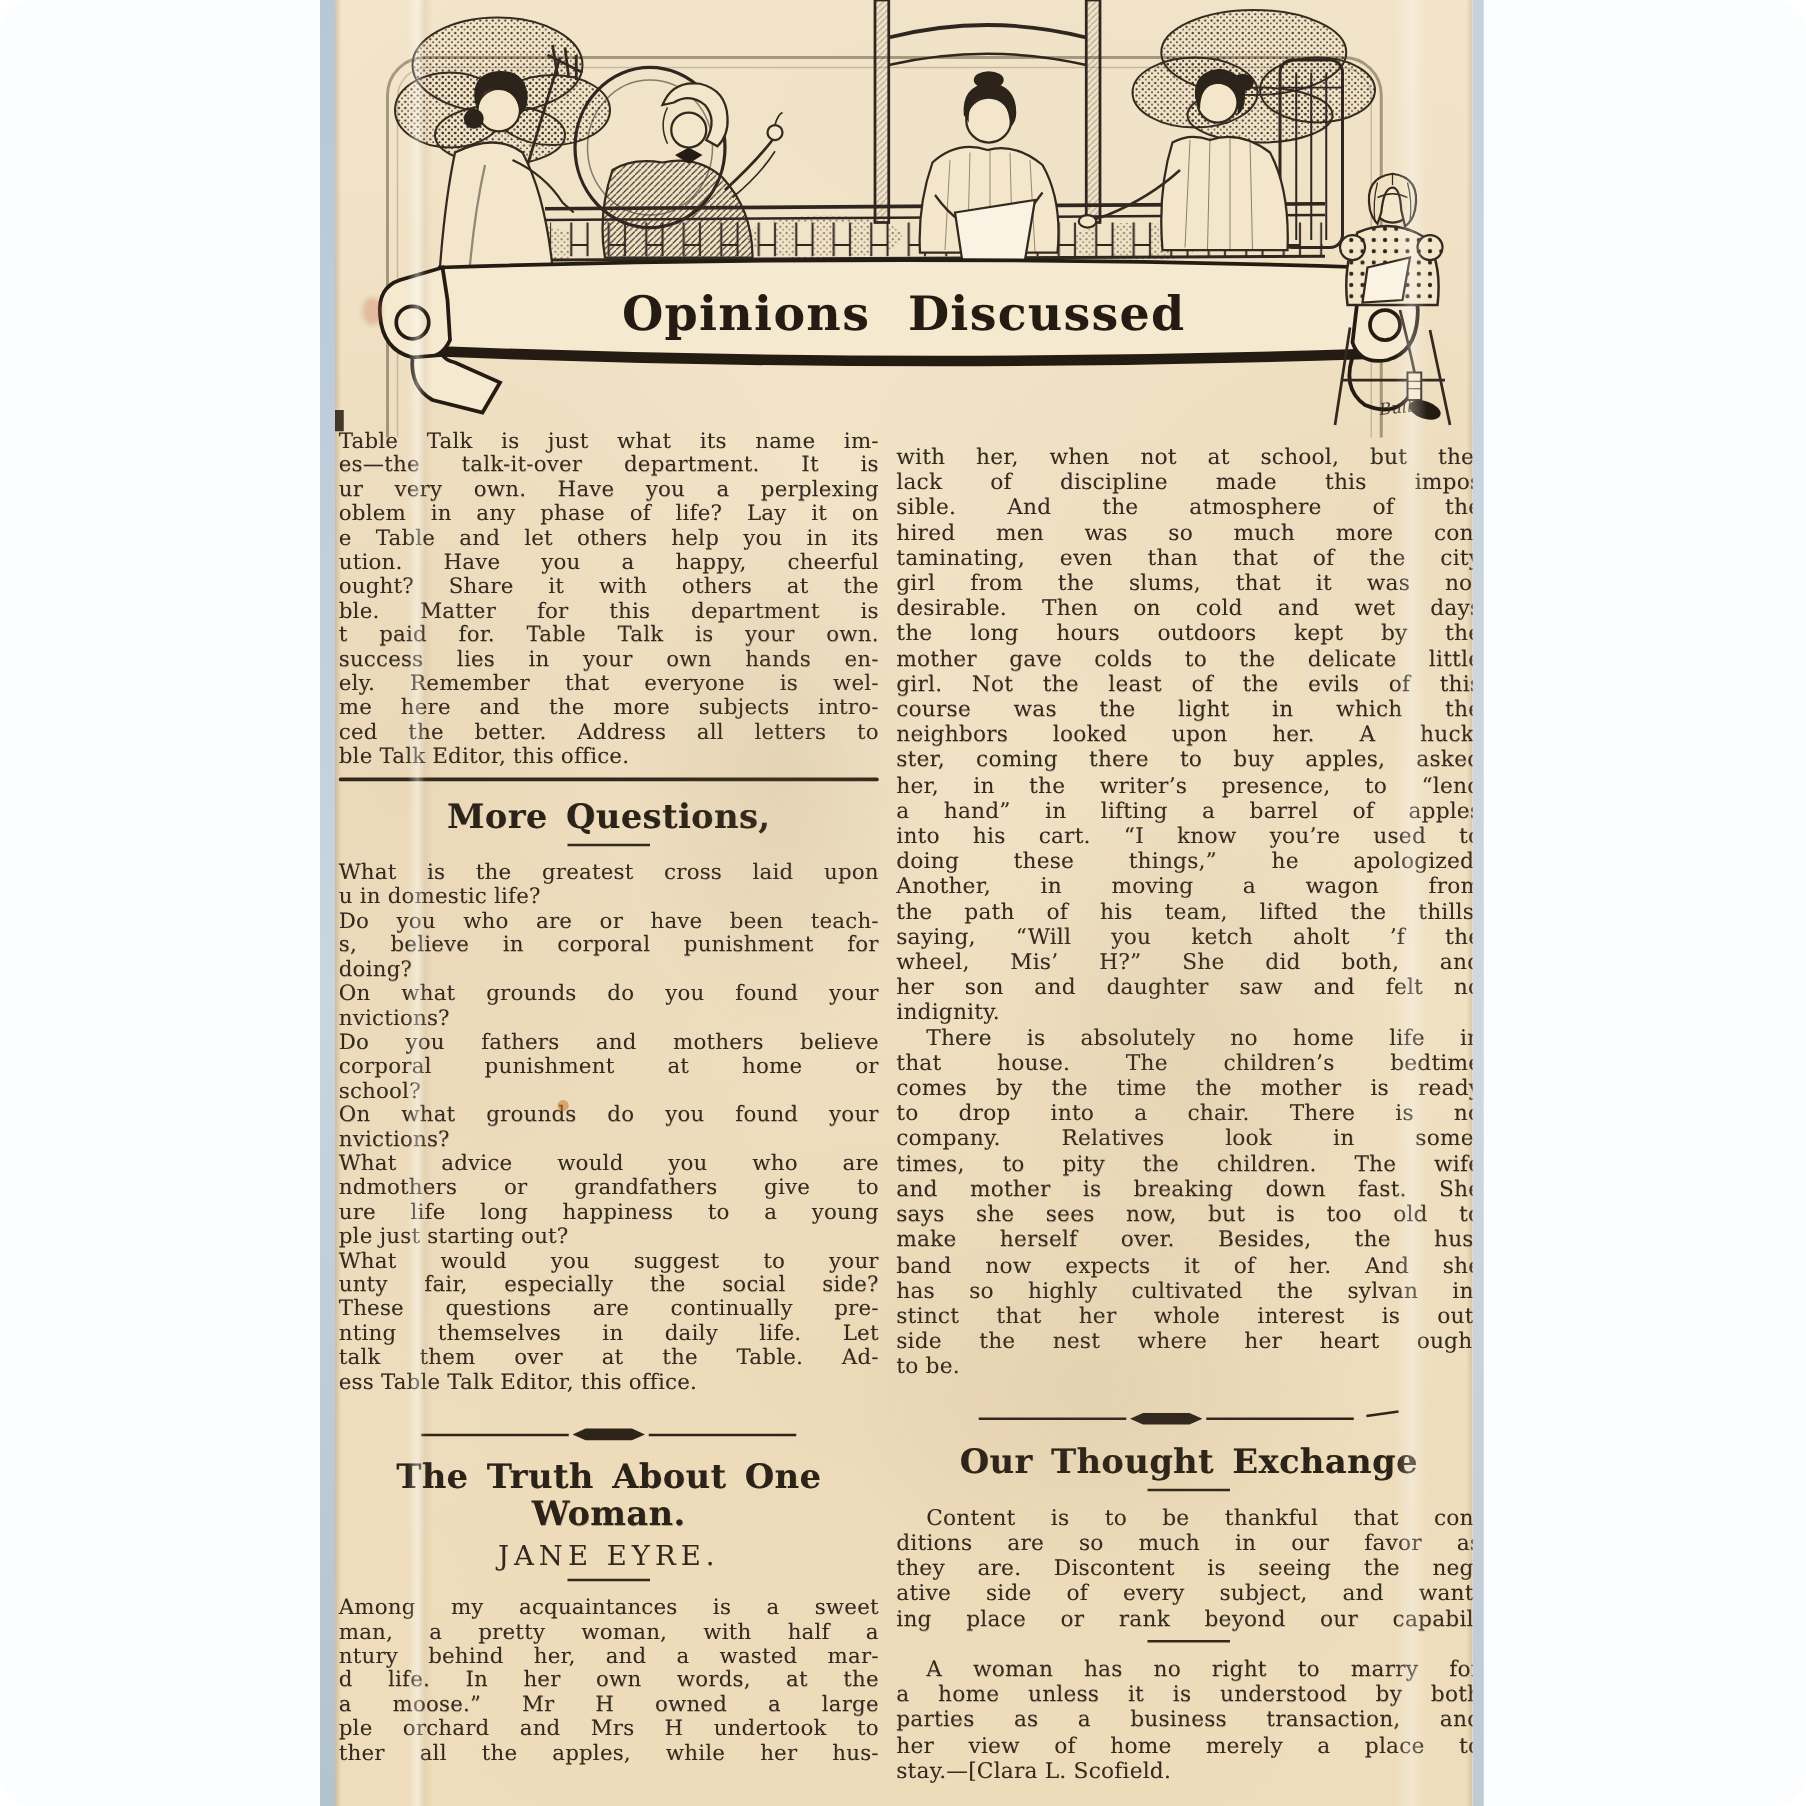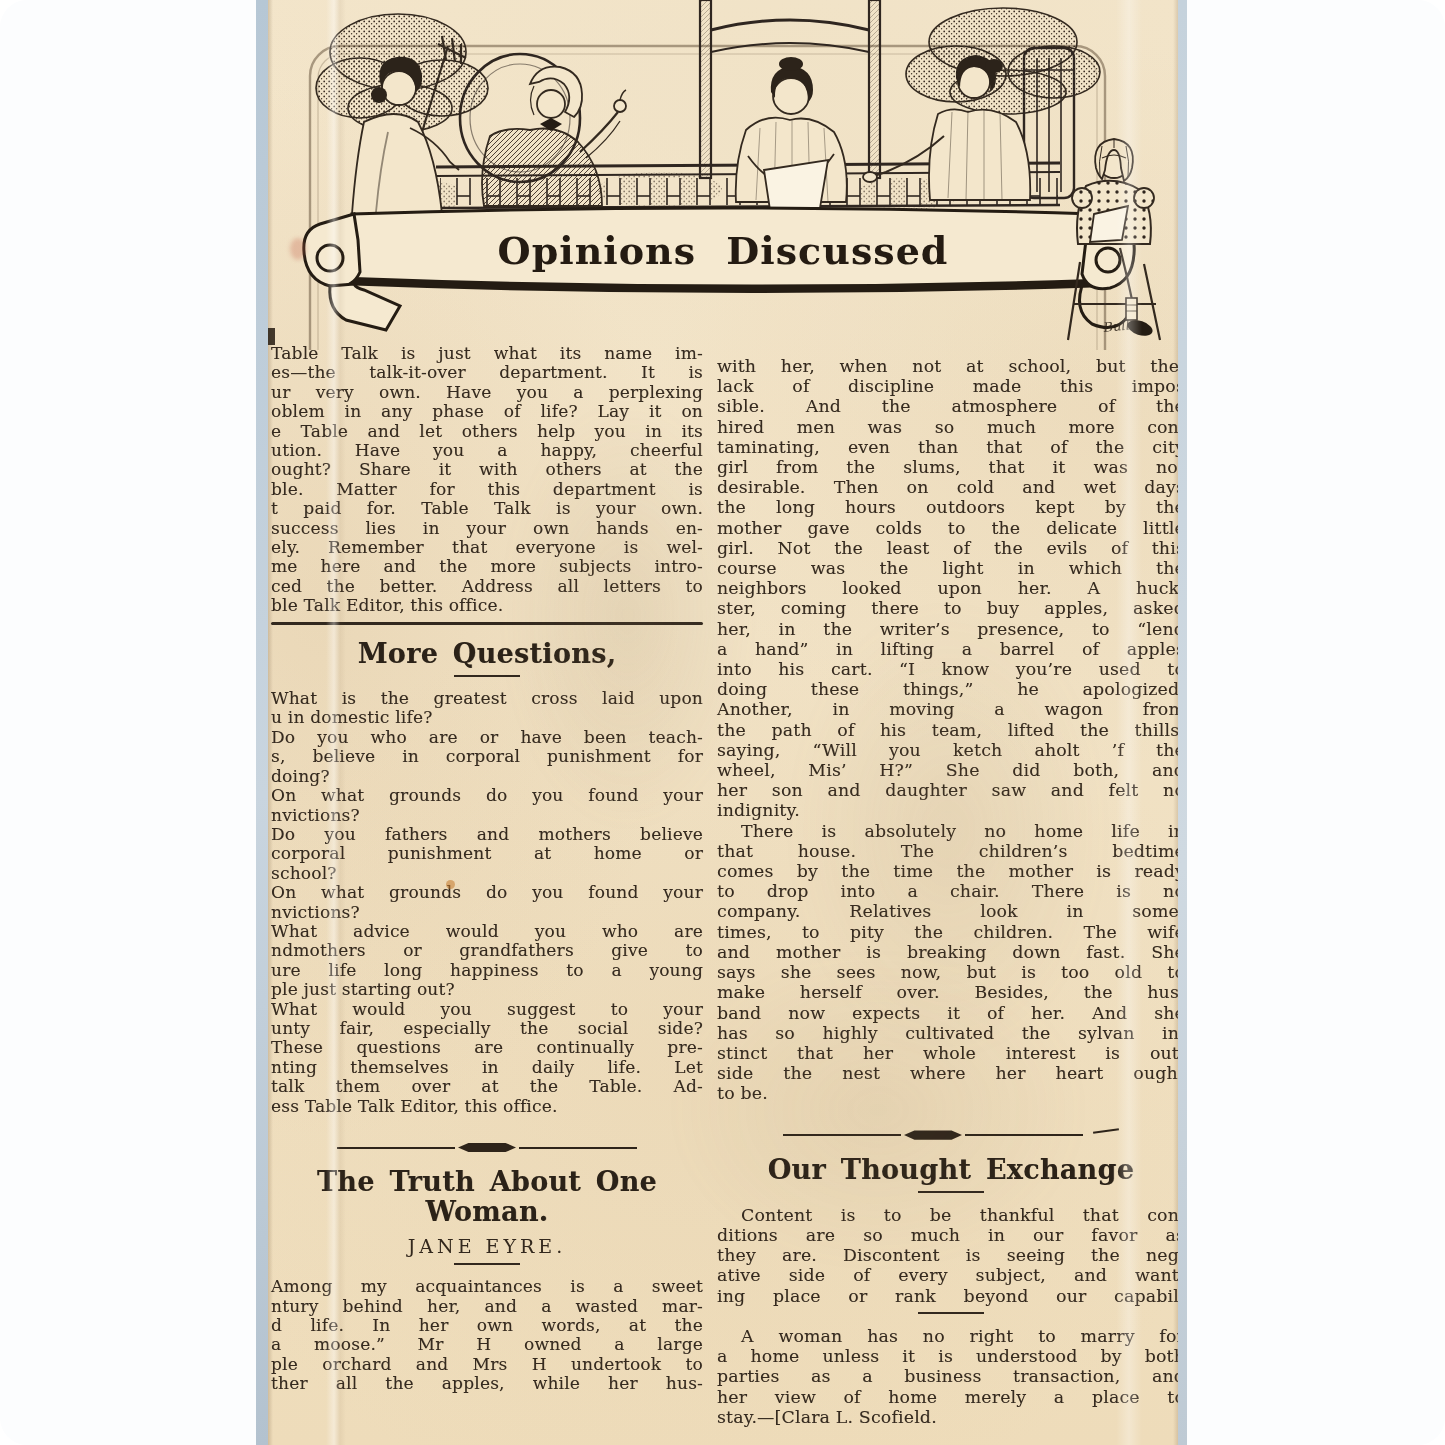--- a/index.html
+++ b/index.html
@@ -52,21 +52,21 @@
 
   .tline { text-align:justify; text-align-last:justify; letter-spacing:.2px;
            text-shadow:.3px .3px 0 rgba(53,42,31,.28); }
   .tline.last { text-align-last:left; }
   .para { margin:0; }
   .para.indent .tline:first-child { text-indent:24px; }
 
   .heading { font-weight:bold; text-align:center; font-size:27px; line-height:30px;
              margin:14px 0 0; letter-spacing:.3px; word-spacing:5px; color:#2b2218;
              text-shadow:.4px .4px 0 rgba(43,34,24,.3); }
-  .subheading { text-align:center; font-size:19px; line-height:22px; letter-spacing:4px;
+  .subheading { text-align:center; font-size:22px; line-height:22px; letter-spacing:4px;
                 margin:8px 0 0; color:#33281d; }
   .rule-full  { height:3.2px; background:#32281e; margin:6px 0 2px; border-radius:2px; }
   .rule-small { width:66px; height:2.2px; background:#32281e; margin:6px auto 0; }
   .rule-small + .para { margin-top:12px; }
 
   .divider { display:flex; align-items:center; justify-content:center; margin:26px 0 0; }
   .divider .dline { height:2px; background:#2e241a; width:118px; }
   .divider .dgem  { width:58px; height:11px; background:#2e241a; margin:0 3px;
                     clip-path:polygon(0 50%,18% 8%,82% 8%,100% 50%,82% 92%,18% 92%); }
   .divider .ddash { width:26px; height:2px; background:#2e241a; margin-left:10px;
@@ -290,20 +290,21 @@
         <div class="divider">
           <div class="dline"></div>
           <div class="dgem"></div>
           <div class="dline"></div>
         </div>
         <div class="heading">The Truth About One Woman.</div>
         <div class="subheading">JANE EYRE.</div>
         <div class="rule-small"></div>
         <div class="para">
           <div class="tline">Among my acquaintances is a sweet</div>
+          <div class="tline">man, a pretty woman, with half a</div>
           <div class="tline">ntury behind her, and a wasted mar-</div>
           <div class="tline">d life. In her own words, at the</div>
           <div class="tline">a moose.” Mr H owned a large</div>
           <div class="tline">ple orchard and Mrs H undertook to</div>
           <div class="tline">ther all the apples, while her hus-</div>
         </div>
       </div>
     <div class="col col-right" id="col-right">
         <div class="para">
           <div class="tline">with her, when not at school, but thei</div>

